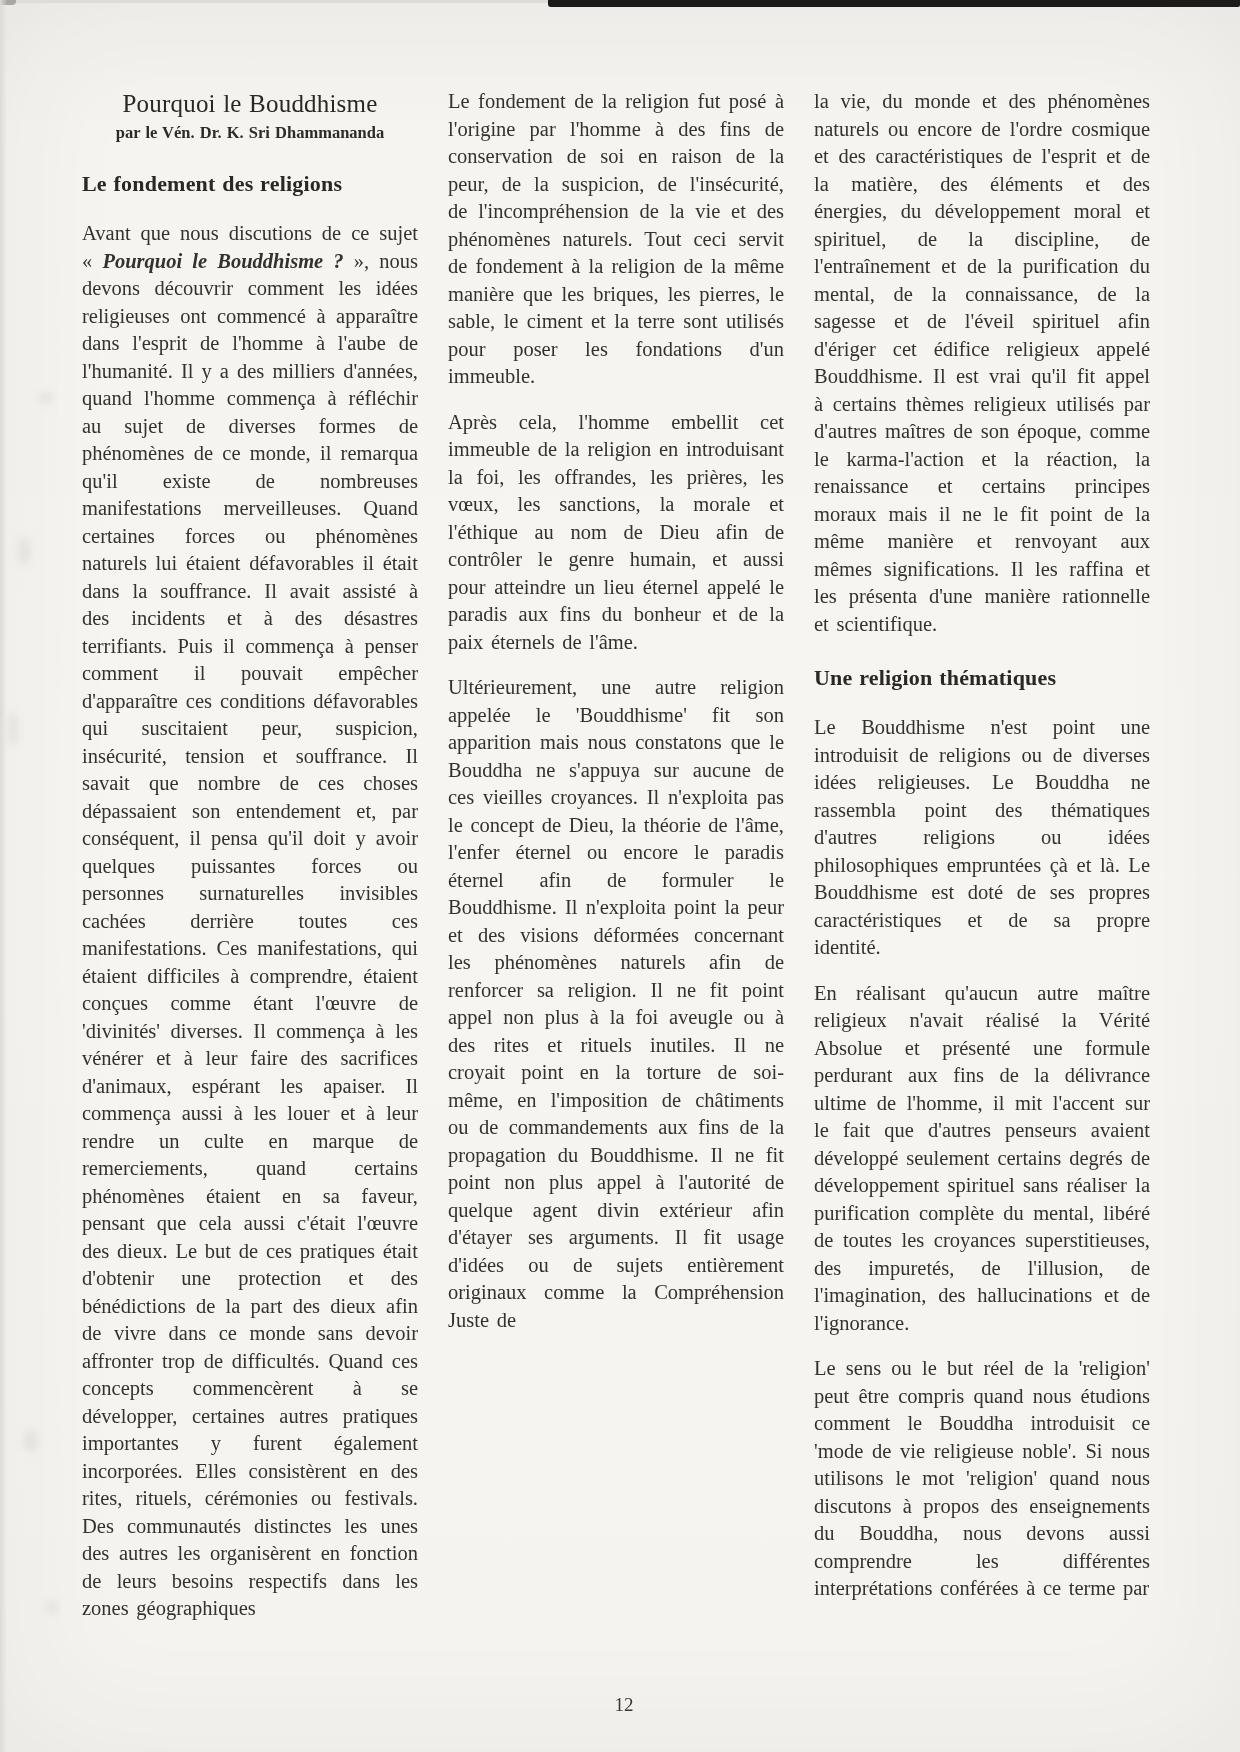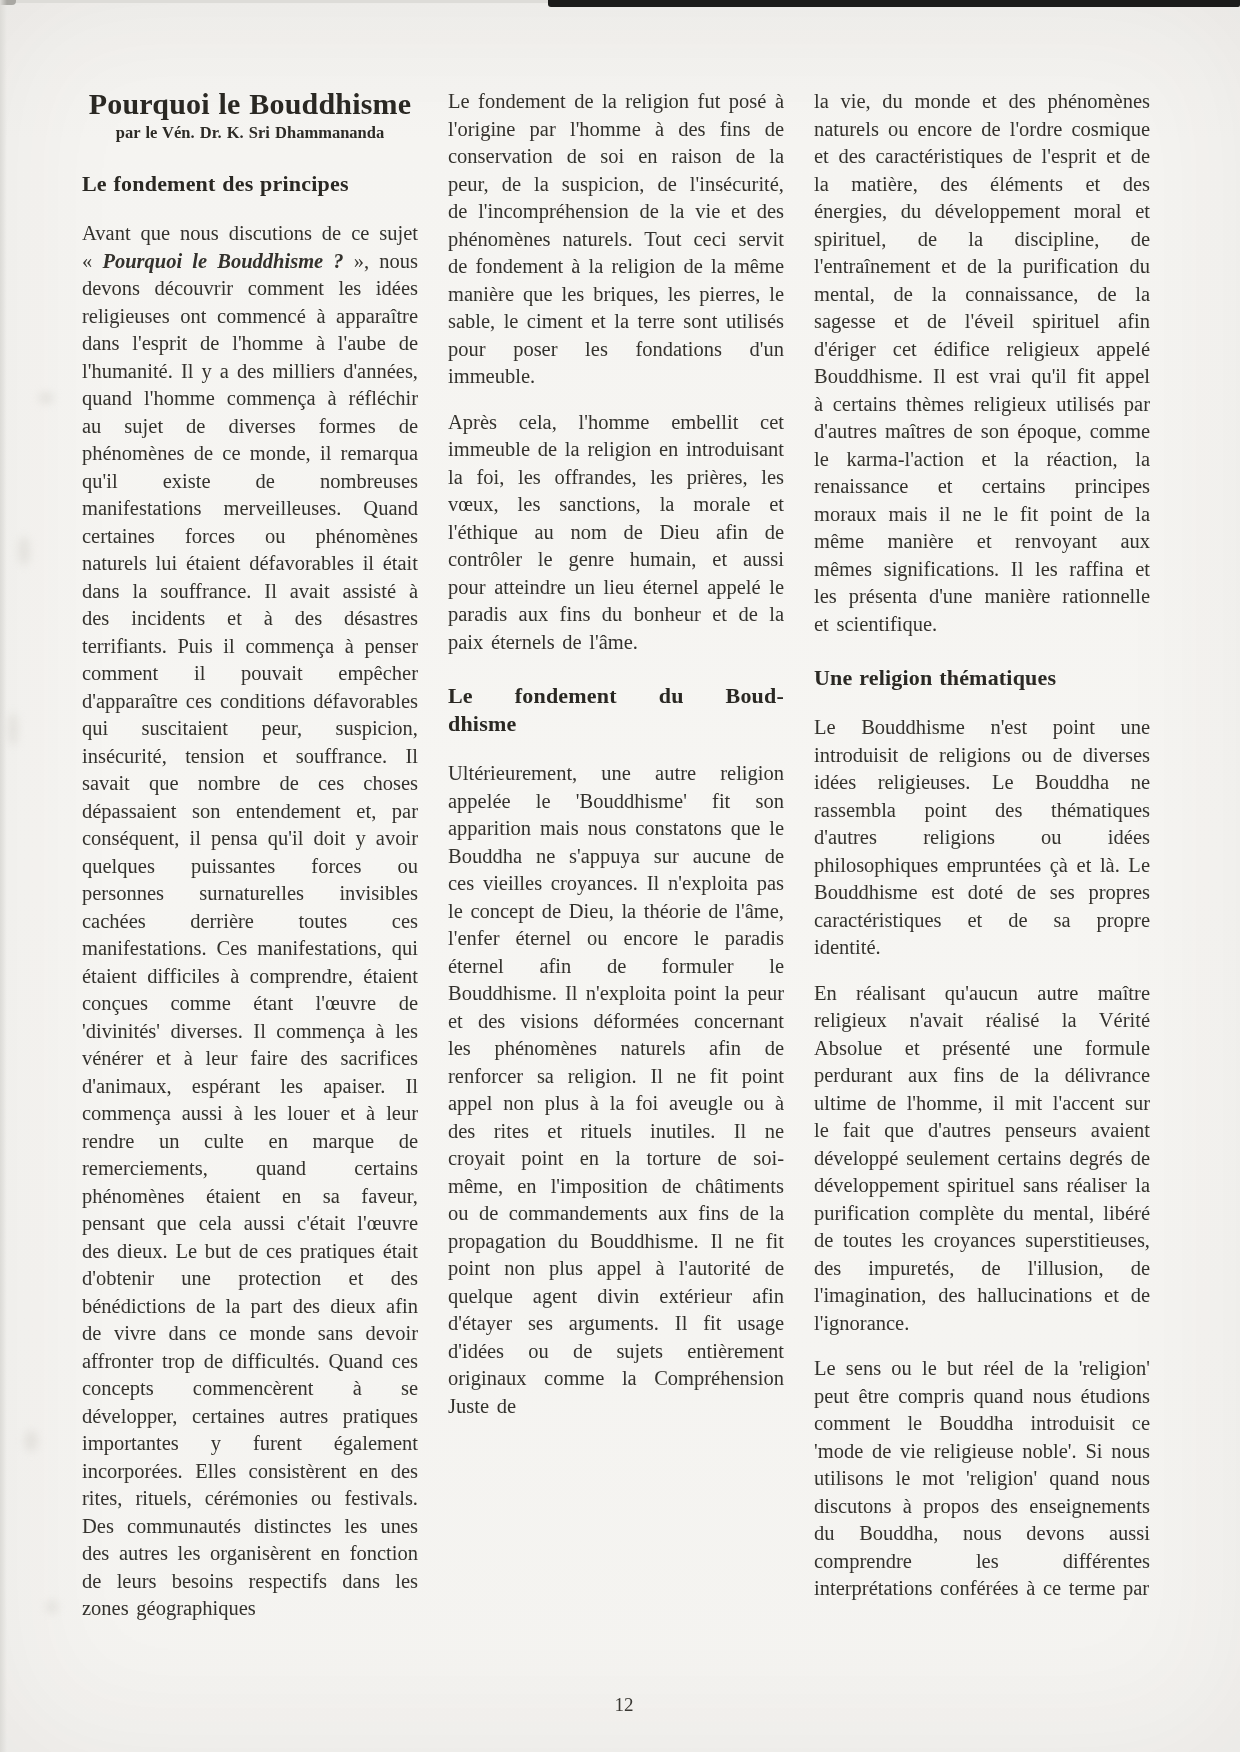--- a/index.html
+++ b/index.html
@@ -52,21 +52,21 @@
     width: 336px; flex: 0 0 336px;
     font-size: 20.5px; line-height: 27.5px;
     text-align: justify;
     word-spacing: 2.5px;
     hyphens: auto; -webkit-hyphens: auto;
     overflow: hidden;
   }
   .col > :first-child { margin-top: 0; }
   .col p { margin: 18px 0 0 0; }
   .title {
-    font-size: 30px; line-height: 31px; font-weight: bold;
+    font-size: 25px; line-height: 31px; font-weight: normal;
     text-align: center; margin: 0; color: #2a2823;
     letter-spacing: 0.2px; word-spacing: 1px; hyphens: none; -webkit-hyphens: none;
   }
   .byline {
     font-size: 16.5px; line-height: 22px; font-weight: bold;
     text-align: center; margin: 3px 0 11px 0; color: #2d2b26;
     word-spacing: 1px; hyphens: none; -webkit-hyphens: none;
   }
   .subhead {
     font-size: 22px; line-height: 28px; font-weight: bold;
@@ -94,31 +94,27 @@
   <div class="smudge s2"></div>
   <div class="smudge s3"></div>
   <div class="smudge s4"></div>
   <div class="smudge s5"></div>
 
   <div class="content">
 
     <div class="col">
       <h1 class="title">Pourquoi le Bouddhisme</h1>
       <div class="byline">par le Vén. Dr. K. Sri Dhammananda</div>
-      <h2 class="subhead">Le fondement des principes</h2>
+      <h2 class="subhead">Le fondement des religions</h2>
       <p><span>Avant que nous discutions de ce sujet « </span><span class="inline-bold">Pourquoi le Bouddhisme ? </span><span>», nous devons découvrir comment les idées religieuses ont commencé à apparaître dans l'esprit de l'homme à l'aube de l'humanité. Il y a des milliers d'années, quand l'homme commença à réfléchir au sujet de diverses formes de phénomènes de ce monde, il remarqua qu'il existe de nombreuses manifestations merveilleuses. Quand certaines forces ou phénomènes naturels lui étaient défavorables il était dans la souffrance. Il avait assisté à des incidents et à des désastres terrifiants. Puis il commença à penser comment il pouvait empêcher d'apparaître ces conditions défavorables qui suscitaient peur, suspicion, insécurité, tension et souffrance. Il savait que nombre de ces choses dépassaient son entendement et, par conséquent, il pensa qu'il doit y avoir quelques puissantes forces ou personnes surnaturelles invisibles cachées derrière toutes ces manifestations. Ces manifestations, qui étaient difficiles à comprendre, étaient conçues comme étant l'œuvre de 'divinités' diverses. Il commença à les vénérer et à leur faire des sacrifices d'animaux, espérant les apaiser. Il commença aussi à les louer et à leur rendre un culte en marque de remerciements, quand certains phénomènes étaient en sa faveur, pensant que cela aussi c'était l'œuvre des dieux. Le but de ces pratiques était d'obtenir une protection et des bénédictions de la part des dieux afin de vivre dans ce monde sans devoir affronter trop de difficultés. Quand ces concepts commencèrent à se développer, certaines autres pratiques importantes y furent également incorporées. Elles consistèrent en des rites, rituels, cérémonies ou festivals. Des communautés distinctes les unes des autres les organisèrent en fonction de leurs besoins respectifs dans les zones géographiques</span></p>
     </div>
 
     <div class="col">
       <p>Le fondement de la religion fut posé à l'origine par l'homme à des fins de conservation de soi en raison de la peur, de la suspicion, de l'insécurité, de l'incompréhension de la vie et des phénomènes naturels. Tout ceci servit de fondement à la religion de la même manière que les briques, les pierres, le sable, le ciment et la terre sont utilisés pour poser les fondations d'un immeuble.</p>
       <p>Après cela, l'homme embellit cet immeuble de la religion en introduisant la foi, les offrandes, les prières, les vœux, les sanctions, la morale et l'éthique au nom de Dieu afin de contrôler le genre humain, et aussi pour atteindre un lieu éternel appelé le paradis aux fins du bonheur et de la paix éternels de l'âme.</p>
-      <h2 class="subhead">
-          <span class="hline1">Le fondement du Boud-</span>
-          <span class="hline2">dhisme</span>
-        </h2>
       <p>Ultérieurement, une autre religion appelée le 'Bouddhisme' fit son apparition mais nous constatons que le Bouddha ne s'appuya sur aucune de ces vieilles croyances. Il n'exploita pas le concept de Dieu, la théorie de l'âme, l'enfer éternel ou encore le paradis éternel afin de formuler le Bouddhisme. Il n'exploita point la peur et des visions déformées concernant les phénomènes naturels afin de renforcer sa religion. Il ne fit point appel non plus à la foi aveugle ou à des rites et rituels inutiles. Il ne croyait point en la torture de soi-même, en l'imposition de châtiments ou de commandements aux fins de la propagation du Bouddhisme. Il ne fit point non plus appel à l'autorité de quelque agent divin extérieur afin d'étayer ses arguments. Il fit usage d'idées ou de sujets entièrement originaux comme la Compréhension Juste de</p>
     </div>
 
     <div class="col">
       <p>la vie, du monde et des phénomènes naturels ou encore de l'ordre cosmique et des caractéristiques de l'esprit et de la matière, des éléments et des énergies, du développement moral et spirituel, de la discipline, de l'entraînement et de la purification du mental, de la connaissance, de la sagesse et de l'éveil spirituel afin d'ériger cet édifice religieux appelé Bouddhisme. Il est vrai qu'il fit appel à certains thèmes religieux utilisés par d'autres maîtres de son époque, comme le karma-l'action et la réaction, la renaissance et certains principes moraux mais il ne le fit point de la même manière et renvoyant aux mêmes significations. Il les raffina et les présenta d'une manière rationnelle et scientifique.</p>
       <h2 class="subhead">Une religion thématiques</h2>
       <p>Le Bouddhisme n'est point une introduisit de religions ou de diverses idées religieuses. Le Bouddha ne rassembla point des thématiques d'autres religions ou idées philosophiques empruntées çà et là. Le Bouddhisme est doté de ses propres caractéristiques et de sa propre identité.</p>
       <p>En réalisant qu'aucun autre maître religieux n'avait réalisé la Vérité Absolue et présenté une formule perdurant aux fins de la délivrance ultime de l'homme, il mit l'accent sur le fait que d'autres penseurs avaient développé seulement certains degrés de développement spirituel sans réaliser la purification complète du mental, libéré de toutes les croyances superstitieuses, des impuretés, de l'illusion, de l'imagination, des hallucinations et de l'ignorance.</p>
       <p>Le sens ou le but réel de la 'religion' peut être compris quand nous étudions comment le Bouddha introduisit ce 'mode de vie religieuse noble'. Si nous utilisons le mot 'religion' quand nous discutons à propos des enseignements du Bouddha, nous devons aussi comprendre les différentes interprétations conférées à ce terme par</p>
     </div>

